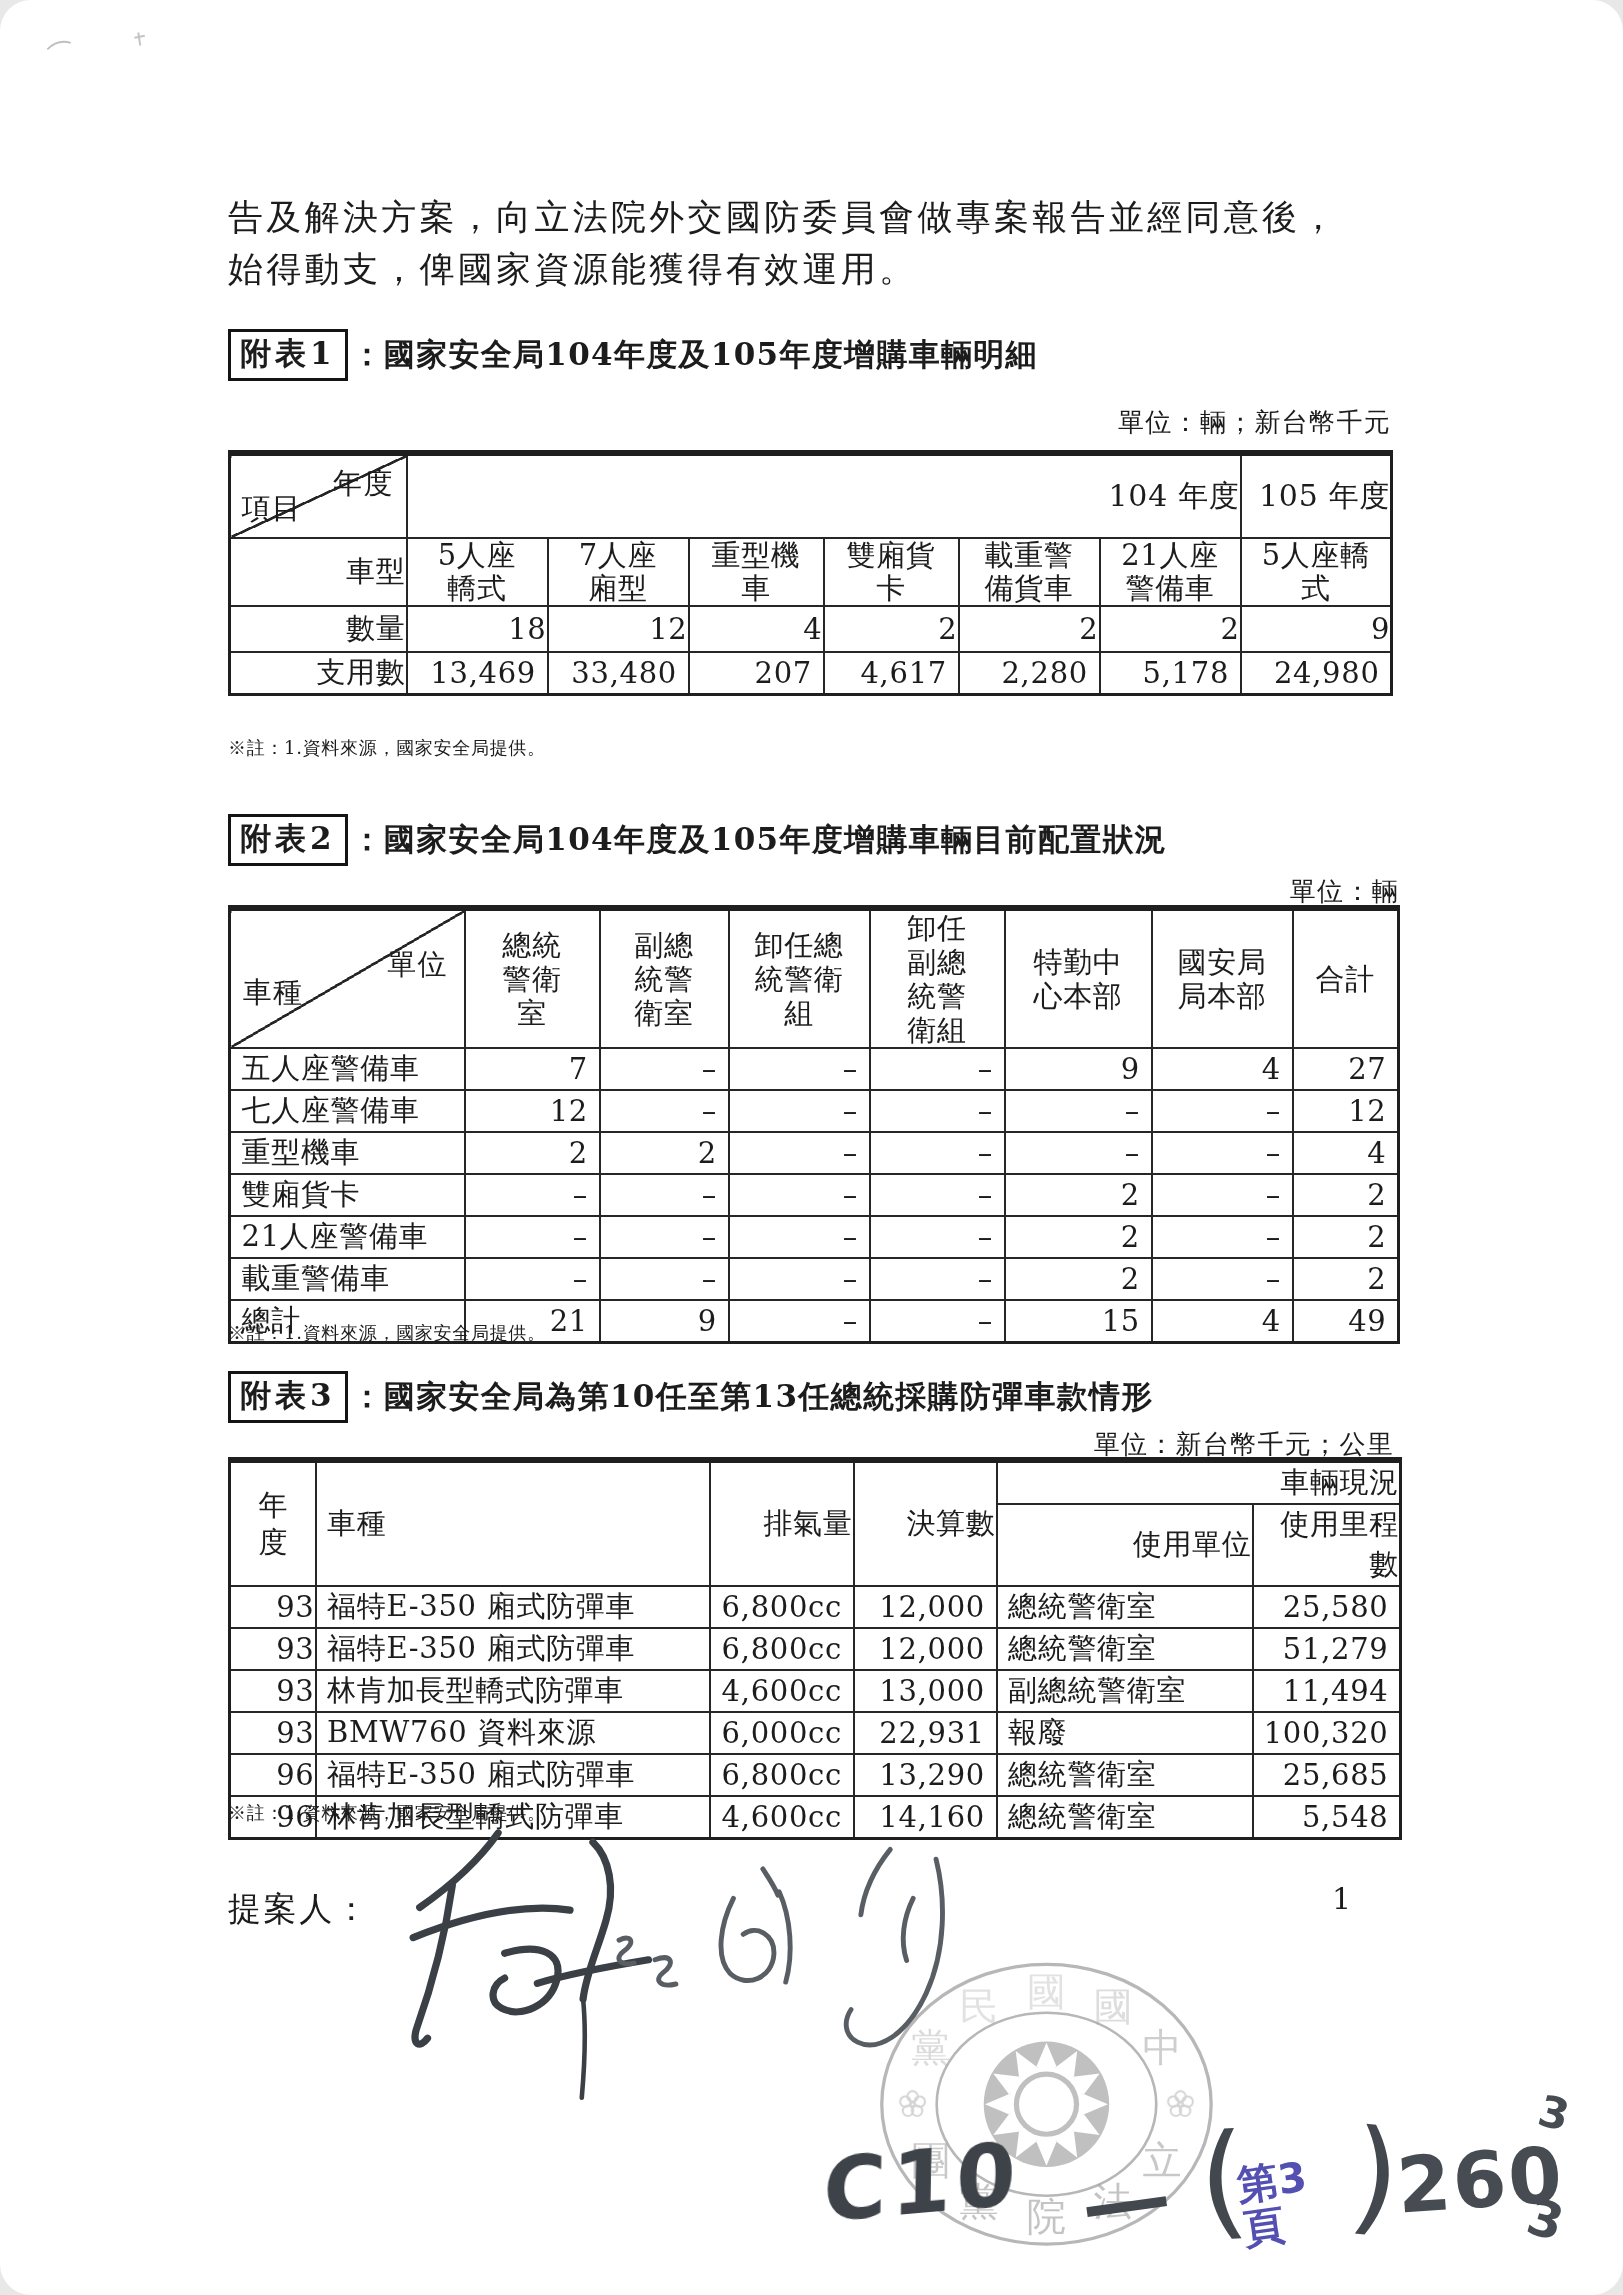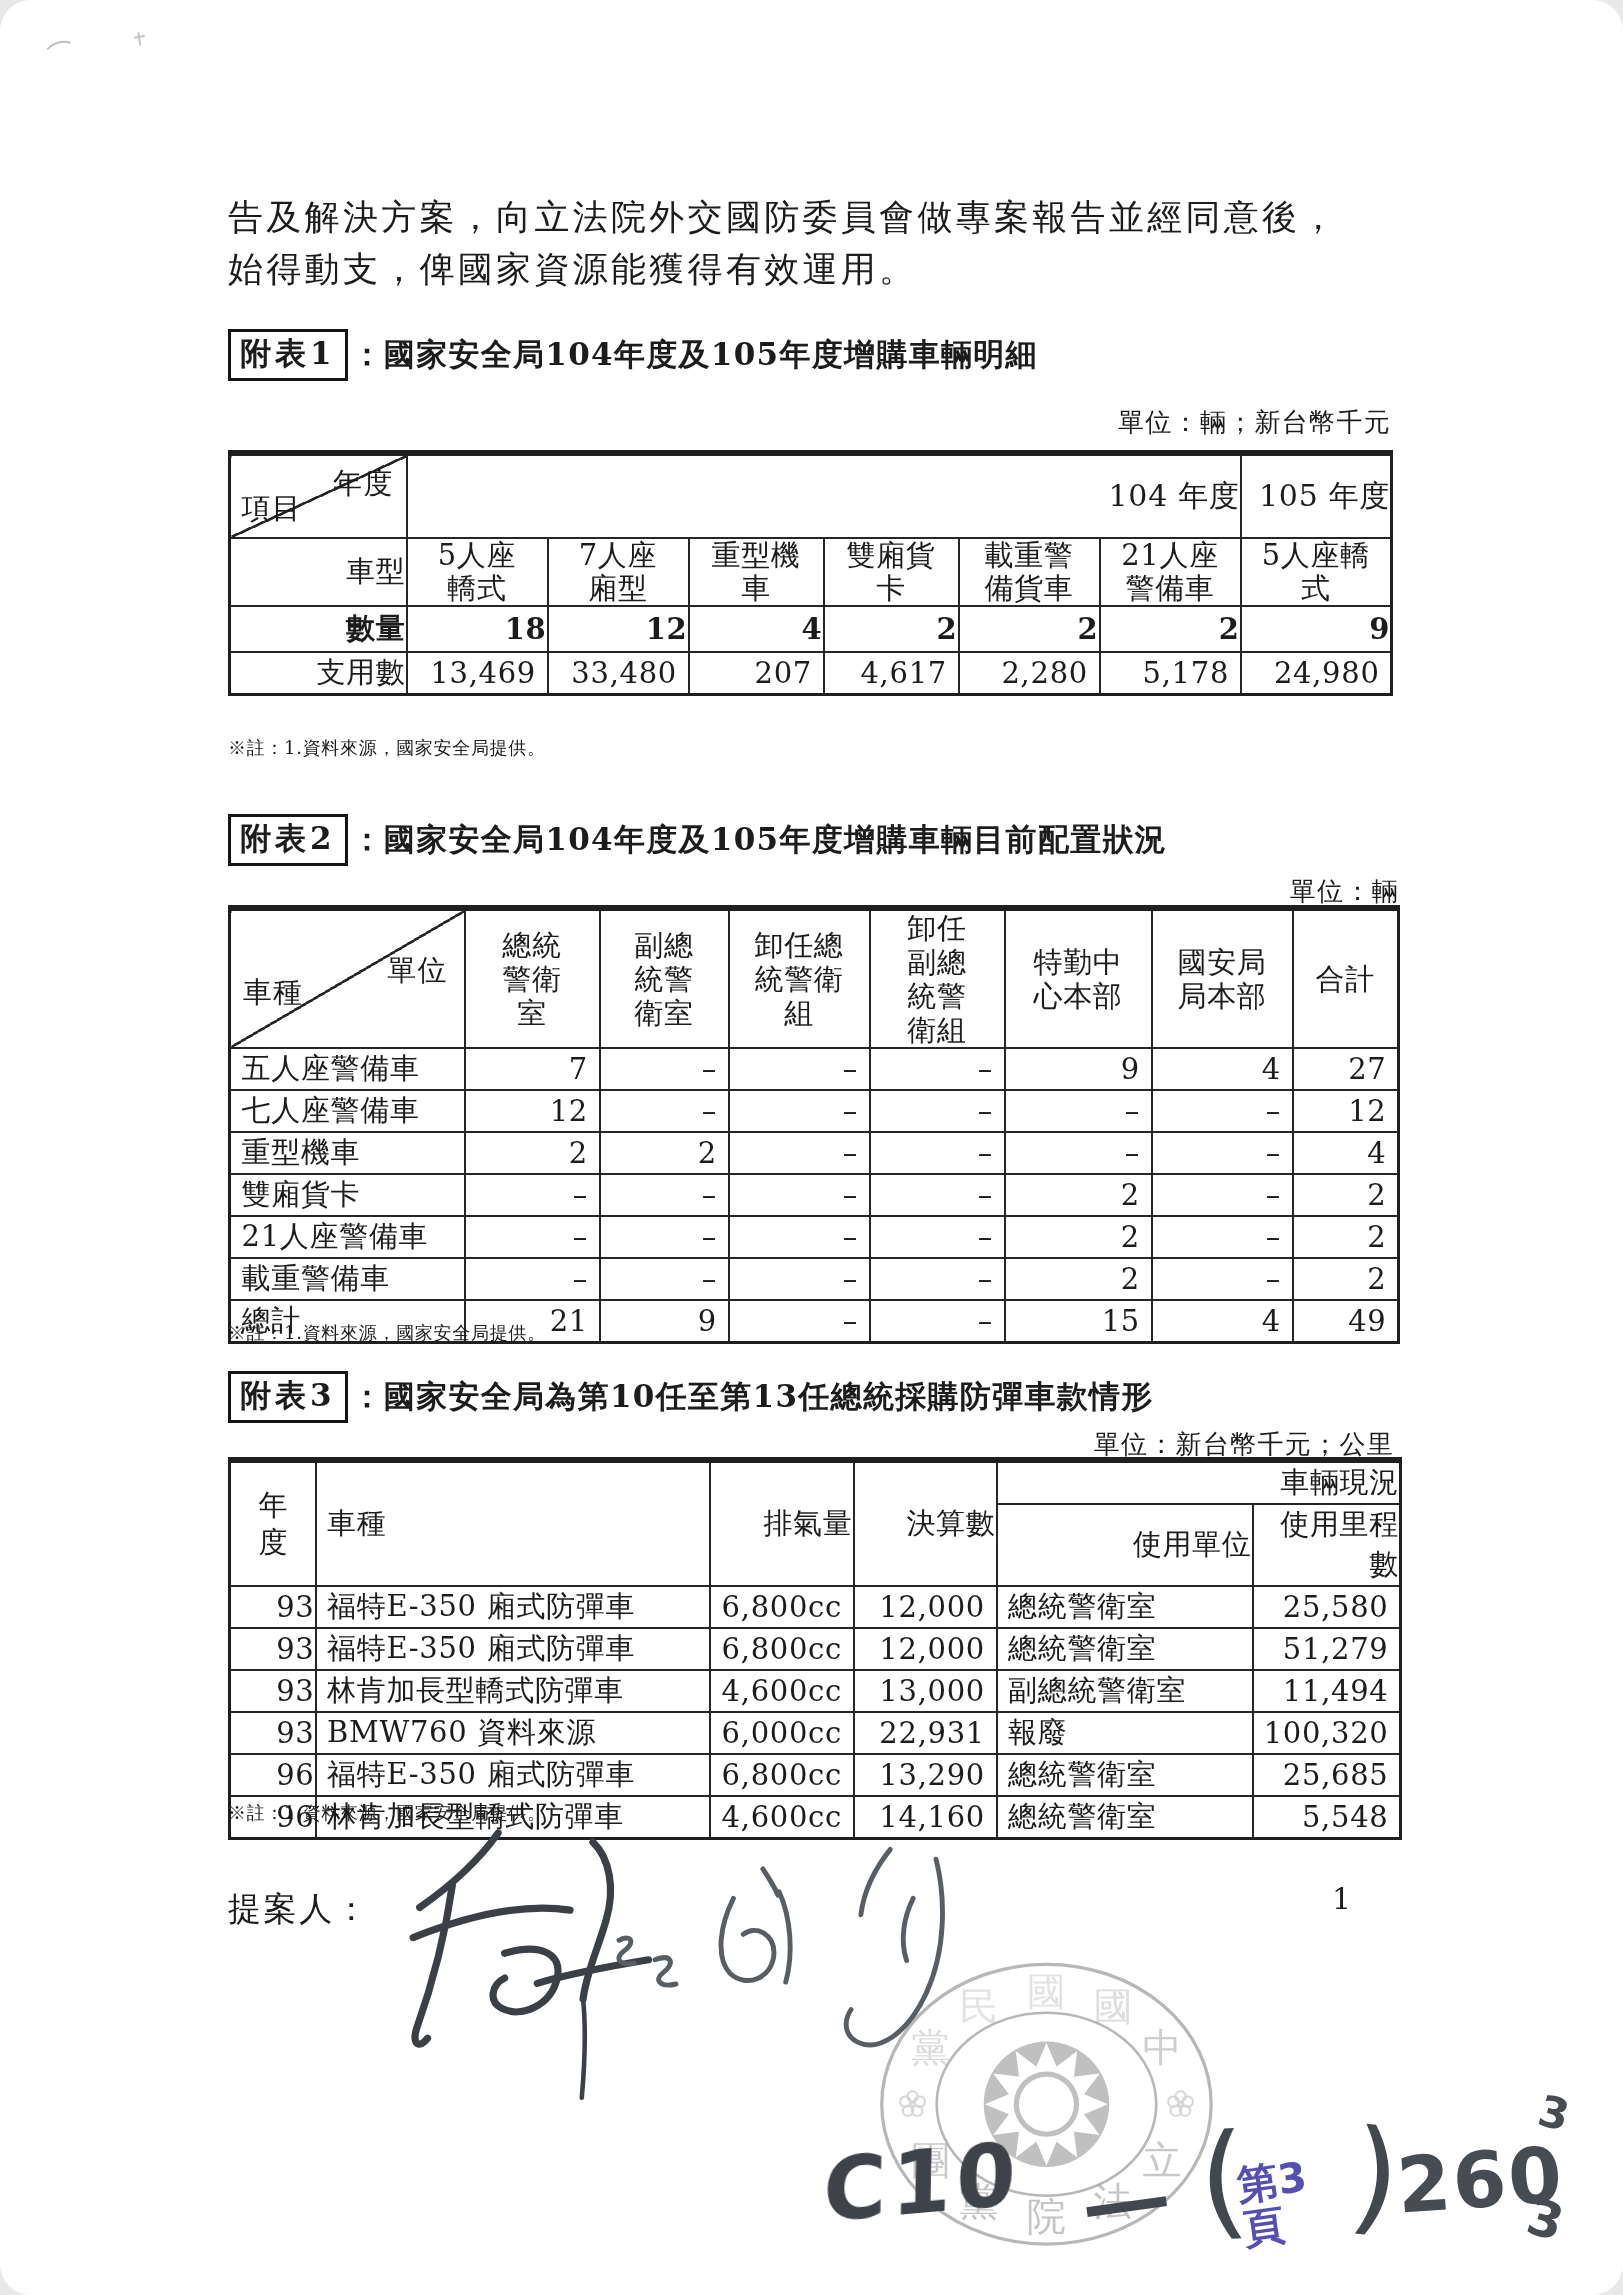--- a/index.html
+++ b/index.html
@@ -26,21 +26,21 @@
   .wrap{padding:0 15.7px !important; text-align:center; line-height:33px;}
   .hwrap{padding:0 22px !important; text-align:center; line-height:34px;}
   .diag{position:relative;
     background-image:linear-gradient(to bottom right,
       transparent 0, transparent calc(50% - 1.3px),
       #262626 calc(50% - 1.3px), #262626 calc(50% + 1.3px),
       transparent calc(50% + 1.3px));}
   .diag span{position:absolute; font-size:29px; letter-spacing:1.3px;}
   .d-top{top:7.8px; right:11.8px;}
   .d-bot{bottom:7.8px; left:10.5px;}
-  .d-top2{top:40px; right:15.7px;}
+  .d-top2{top:34px; right:15.7px;}
   .d-bot2{bottom:34px; left:11.8px;}
   
   .proposer{left:228px; top:1887px; font-size:33px; letter-spacing:2.6px;}
   .pagenum{left:1332px; top:1881px; font-size:30px;}
   
   .hw{position:absolute; font-family:"DejaVu Sans","Liberation Sans",sans-serif; white-space:nowrap;}
   .hw-code{left:823px; top:2133px; font-size:86px; font-weight:700; color:#3d4349;
            transform:rotate(-5deg) skewX(-6deg); letter-spacing:5.2px;}
   .hw-dash{left:1087px; top:2156px; font-size:78px; font-weight:700; color:#42484e;
            transform:rotate(-8deg) scaleX(1.15);}
@@ -100,21 +100,21 @@
     <tr style="height:65px;">
       <td class="ctr">車型</td>
       <td class="wrap">5人座轎式</td>
       <td class="wrap">7人座廂型</td>
       <td class="wrap">重型機車</td>
       <td class="wrap">雙廂貨卡</td>
       <td class="wrap">載重警備貨車</td>
       <td class="wrap">21人座警備車</td>
       <td class="wrap">5人座轎式</td>
     </tr>
-    <tr style="height:46px;font-weight:bold;">
+    <tr style="height:46px;">
       <td class="ctr">數量</td>
       <td class="ctr">18</td>
       <td class="ctr">12</td>
       <td class="ctr">4</td>
       <td class="ctr">2</td>
       <td class="ctr">2</td>
       <td class="ctr">2</td>
       <td class="ctr">9</td>
     </tr>
     <tr style="height:42px;">

